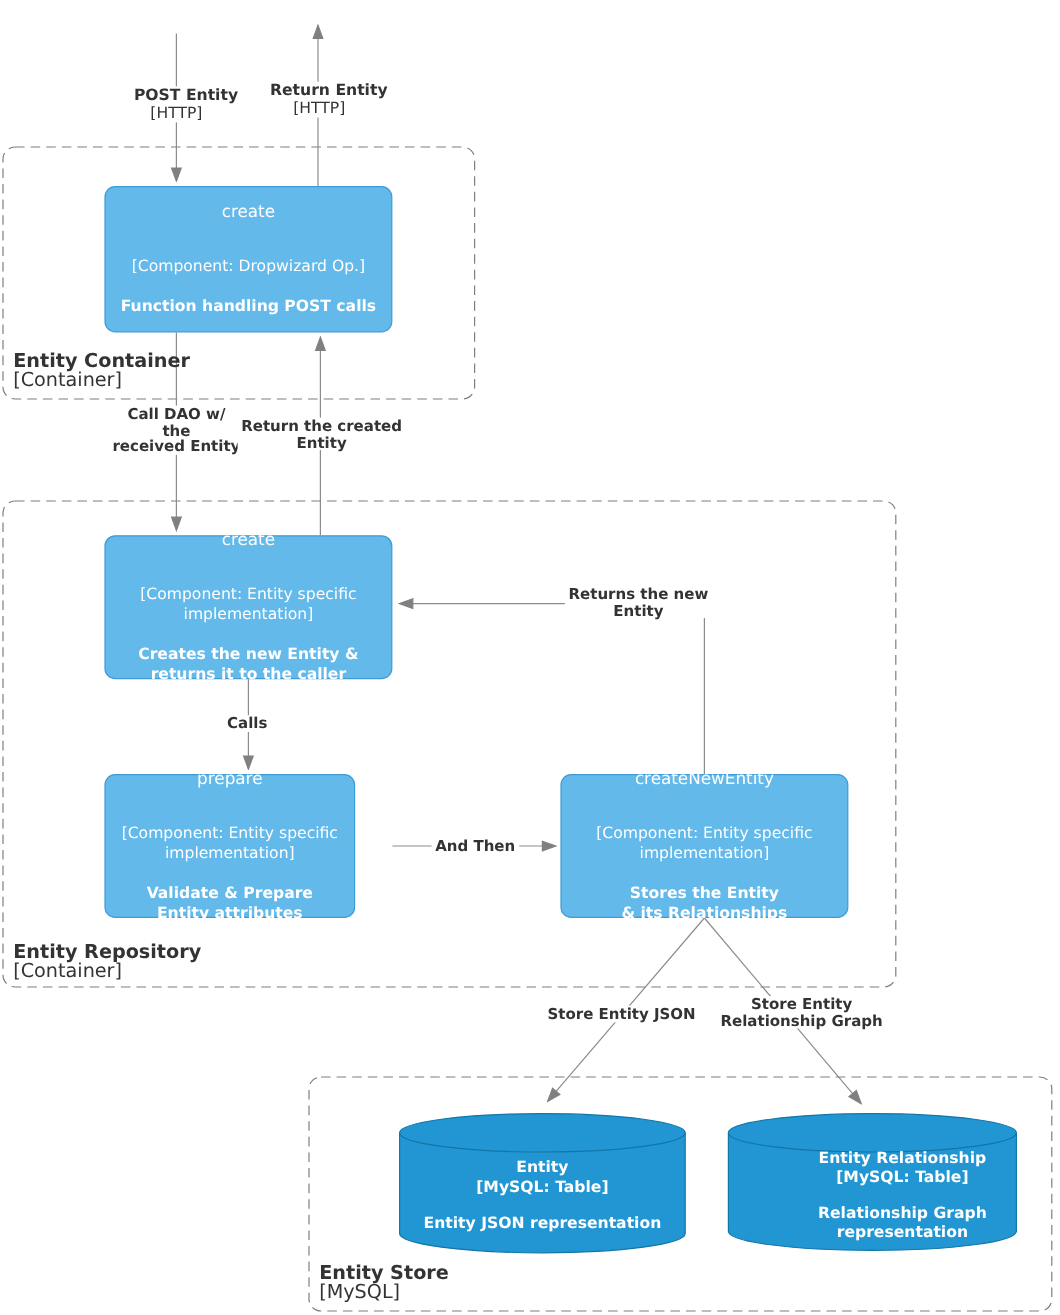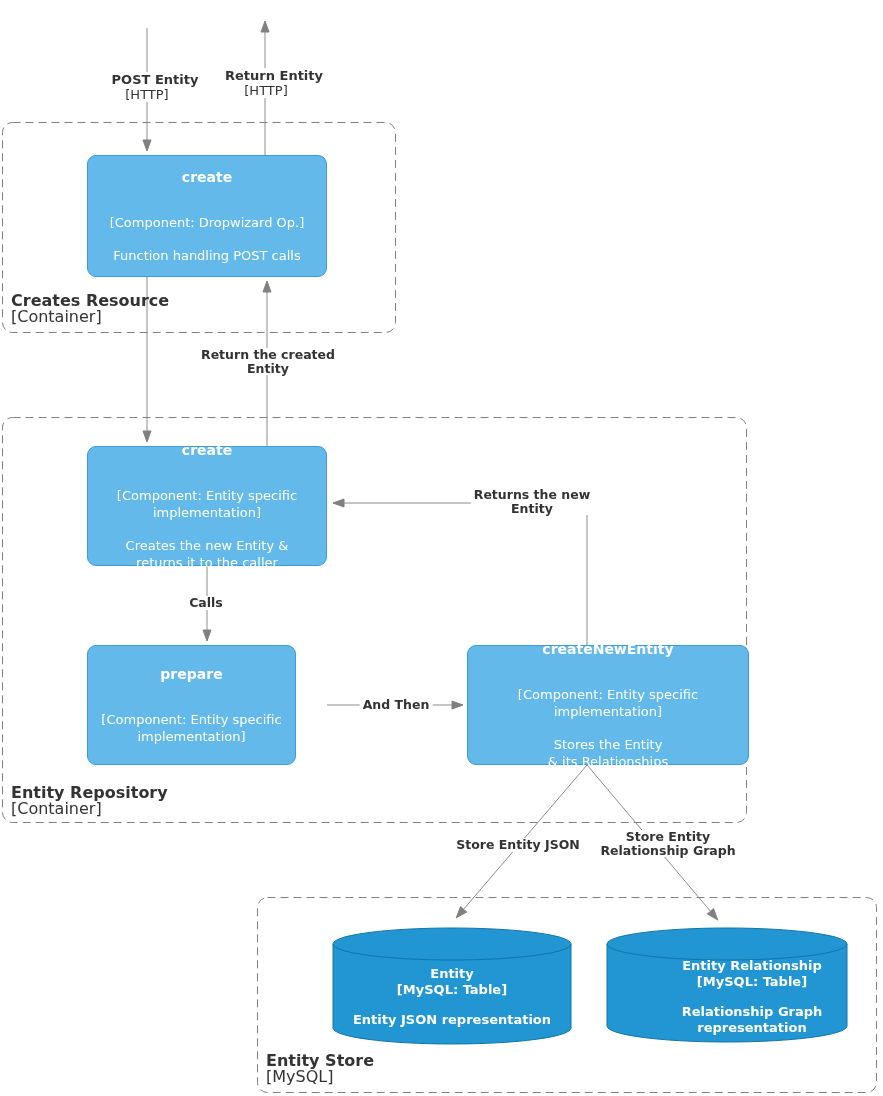--- a/index.html
+++ b/index.html
@@ -8,23 +8,23 @@
     font-family:"DejaVu Sans","Liberation Sans",sans-serif;
   }
   .layer{position:absolute;left:0;top:0;}
   
   .component{
     position:absolute;box-sizing:border-box;
     background:#63B9EA;border:1px solid #3E9BD5;border-radius:9px;
     color:#ffffff;display:flex;flex-direction:column;align-items:center;justify-content:center;
     text-align:center;font-size:13px;line-height:17px;
   }
-  .component .c-title{font-weight:bold;font-size:14px;line-height:17px;}
+  .component .c-title{font-weight:normal;font-size:14px;line-height:17px;}
   .component .c-type{white-space:pre-line;margin-top:28px;}
-  .component .c-desc{white-space:pre-line;margin-top:16px;}
+  .component .c-desc{white-space:pre-line;margin-top:16px;font-weight:bold;}
   
   .container-label{position:absolute;color:#333333;}
   .container-label .t{font-weight:bold;font-size:16px;line-height:18px;}
   .container-label .s{font-size:16px;line-height:14px;}
   
   .edge-label{
     position:absolute;transform:translateX(-50%);
     background:#ffffff;color:#333333;font-weight:bold;
     font-size:12.5px;line-height:13.5px;text-align:center;
     white-space:pre-line;padding:0 3px;
@@ -89,32 +89,34 @@
     <div class="c-type">[Component: Entity specific
 implementation]</div>
     <div class="c-desc">Creates the new Entity &amp;
 returns it to the caller</div>
   </div>
 
   <div class="component" style="left:87px;top:645px;width:209px;height:120px;">
     <div class="c-title">prepare</div>
     <div class="c-type">[Component: Entity specific
 implementation]</div>
+    <div class="c-desc">Validate &amp; Prepare
+Entity attributes</div>
   </div>
 
-  <div class="component" style="left:467px;top:645px;width:282px;height:120px;">
+  <div class="component" style="left:467px;top:645px;width:240px;height:120px;">
     <div class="c-title">createNewEntity</div>
     <div class="c-type">[Component: Entity specific
 implementation]</div>
     <div class="c-desc">Stores the Entity
 &amp; its Relationships</div>
   </div>
 
   <div class="container-label" style="left:11px;top:292px;">
-    <div class="t">Creates Resource</div>
+    <div class="t">Entity Container</div>
     <div class="s">[Container]</div>
   </div>
   <div class="container-label" style="left:11px;top:784px;">
     <div class="t">Entity Repository</div>
     <div class="s">[Container]</div>
   </div>
   <div class="container-label" style="left:266px;top:1052px;">
     <div class="t">Entity Store</div>
     <div class="s">[MySQL]</div>
   </div>
@@ -133,20 +135,23 @@
 
   <div class="http-label" style="left:147px;top:72px;">
     <div class="n">POST Entity</div>
     <div class="p">[HTTP]</div>
   </div>
   <div class="http-label" style="left:266px;top:68px;">
     <div class="n">Return Entity</div>
     <div class="p">[HTTP]</div>
   </div>
 
+  <div class="edge-label" style="left:147px;top:338px;">Call DAO w/
+the
+received Entity</div>
   <div class="edge-label" style="left:268px;top:348px;">Return the created
 Entity</div>
   <div class="edge-label" style="left:206px;top:596px;">Calls</div>
   <div class="edge-label" style="left:396px;top:698px;">And Then</div>
   <div class="edge-label" style="left:488px;top:488px;margin-left:44px;">Returns the new
 Entity</div>
   <div class="edge-label" style="left:518px;top:838px;">Store Entity JSON</div>
   <div class="edge-label" style="left:668px;top:830px;">Store Entity
 Relationship Graph</div>
 

